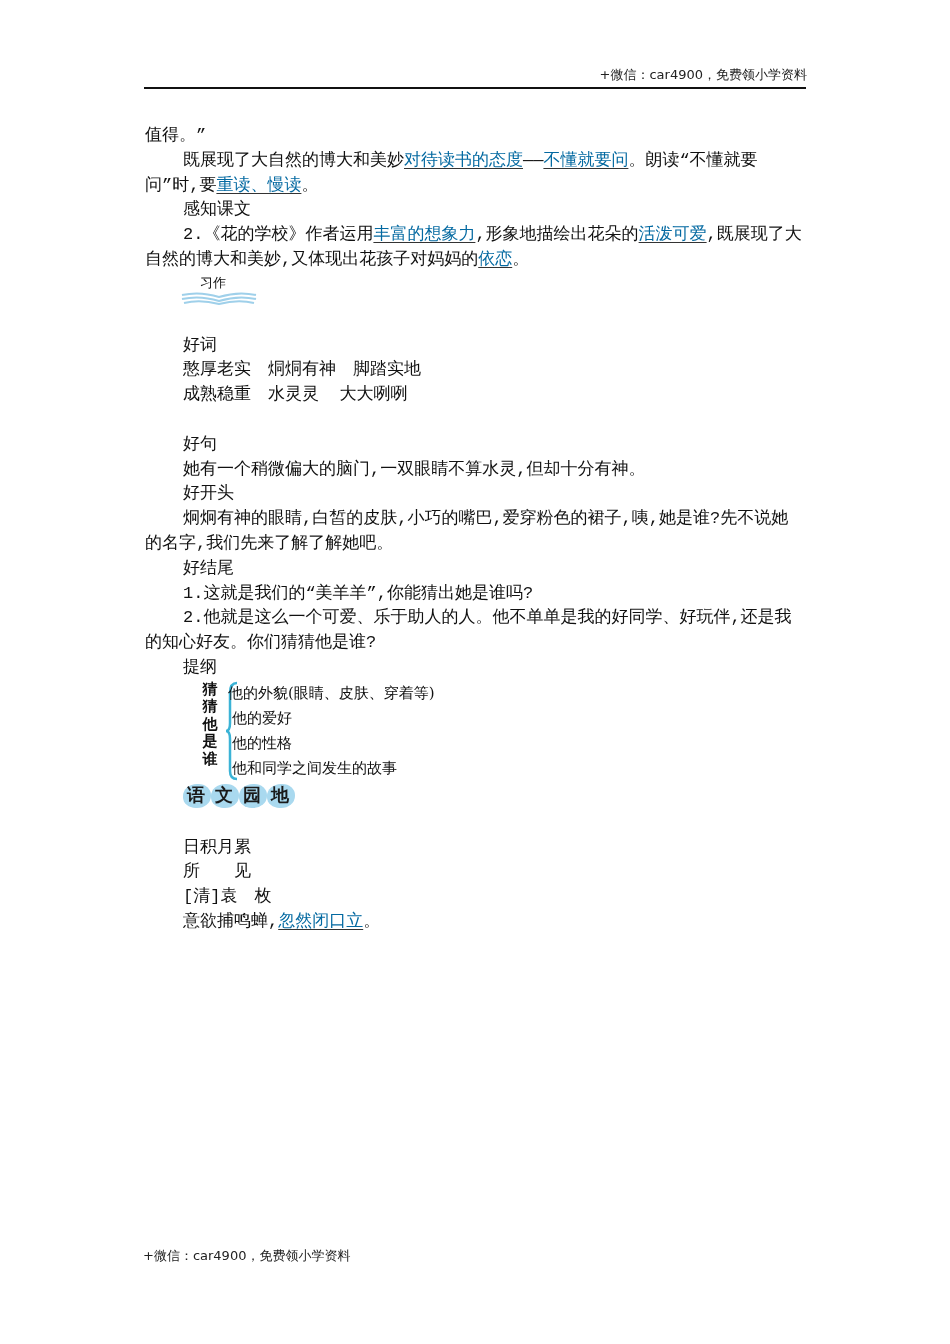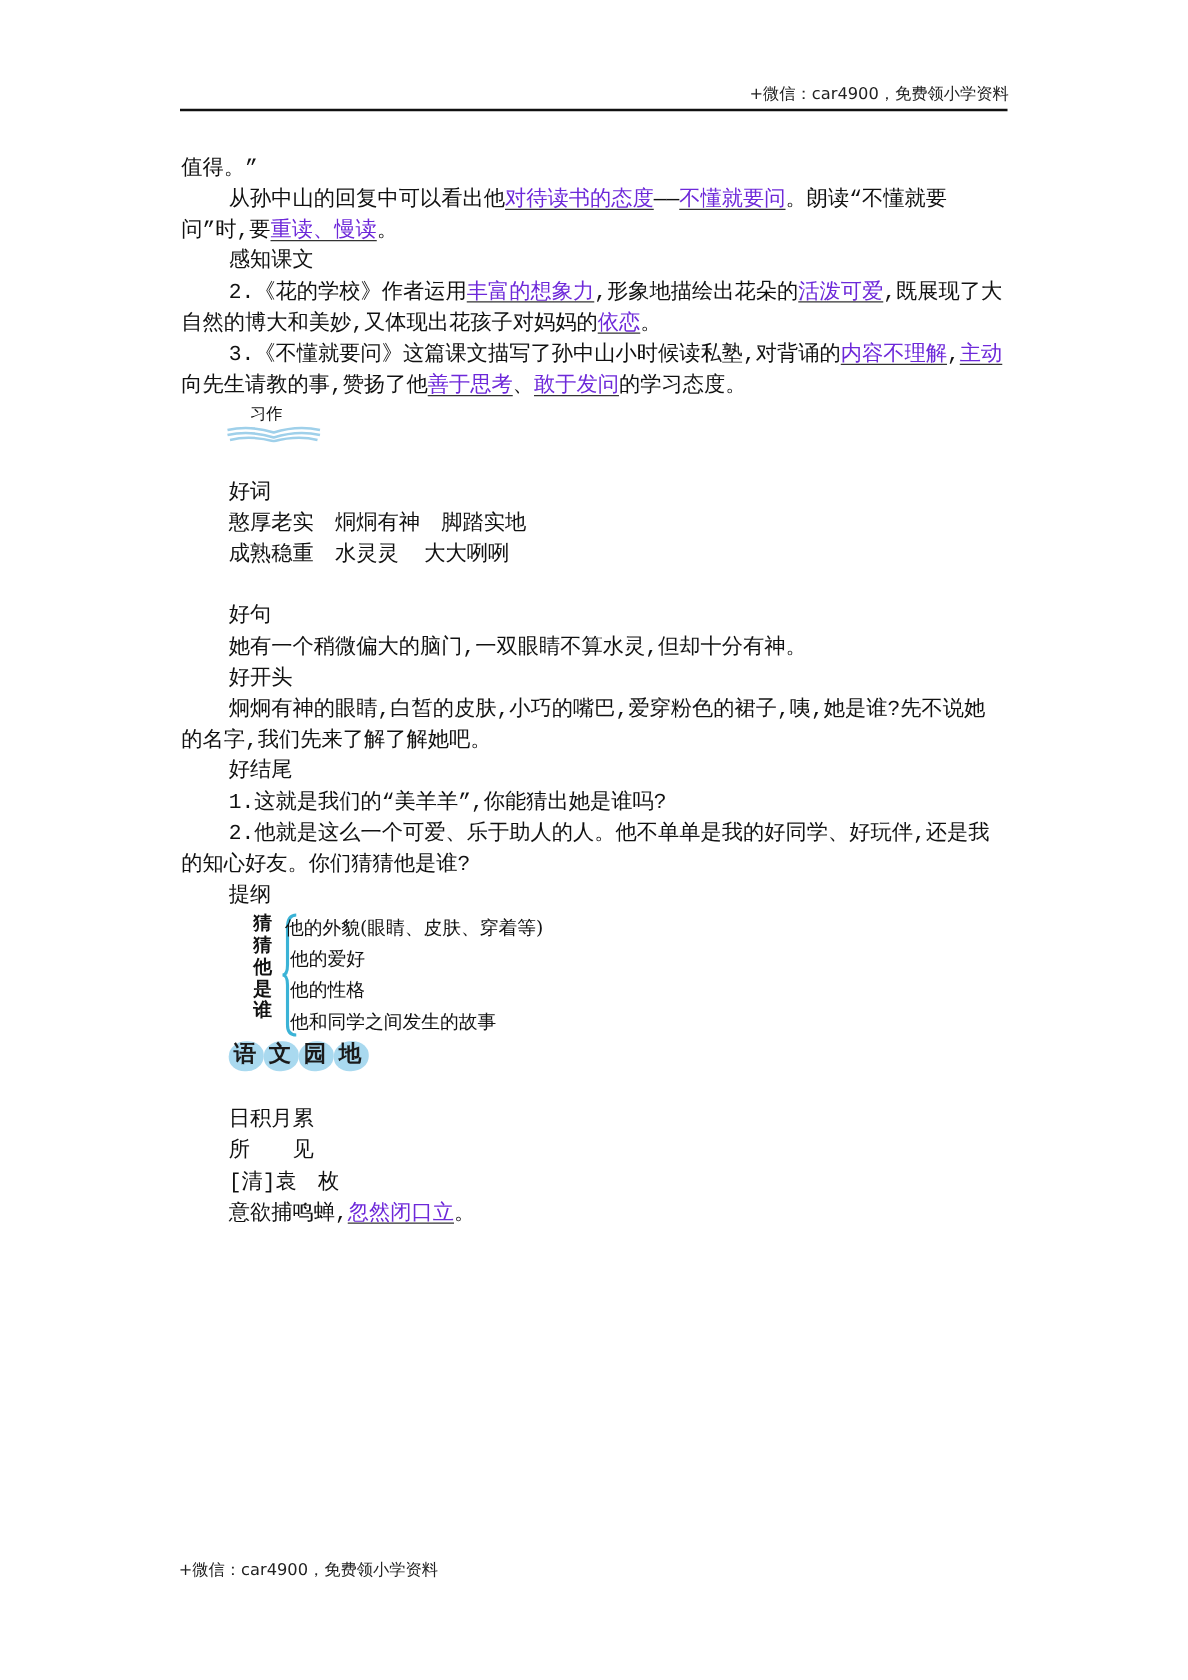--- a/index.html
+++ b/index.html
@@ -5,21 +5,21 @@
   html, body { margin: 0; padding: 0; background: #ffffff; }
   body { width: 950px; height: 1344px; position: relative; overflow: hidden;
          font-family: "DejaVu Serif", "Liberation Serif", serif; color: #111; }
   .header-text { position: absolute; right: 143px; top: 66px; font-size: 13px; color: #222;
                  font-family: "DejaVu Sans", "Liberation Sans", sans-serif; }
   .header-rule { position: absolute; left: 144px; top: 87px; width: 662px; height: 2px; background: #111; }
   .content { position: absolute; left: 145px; top: 124px; width: 660px; font-size: 17px; line-height: 24.8px; }
   .p { margin: 0; font-family: Liberation Mono, monospace; }
   .ind { text-indent: 38px; }
   .pad { padding-left: 38px; }
-  .hl { color: #6d28d9; text-decoration: underline; text-decoration-color: #333; text-underline-offset: 3px; }
+  .hl { color: #0369a1; text-decoration: underline; text-decoration-color: #333; text-underline-offset: 3px; }
   .section-badge { position: relative; height: 36px; margin-left: 35px; width: 80px; }
   .section-badge .lbl { position: absolute; left: 20px; top: -2px; font-weight: normal; font-size: 13px; }
   .book { position: absolute; left: 0; top: 18px; width: 78px; height: 14px; }
   .blank { height: 24.8px; }
   .outline { position: relative; height: 100px; margin-left: 38px; font-size: 15px; }
   .outline .vert { position: absolute; left: 18px; top: 0; width: 18px; font-weight: bold; line-height: 17.5px; font-size: 15px; text-align: center; }
   .outline .brace { position: absolute; left: 42px; top: 0px; width: 14px; height: 100px; }
   .outline .items { position: absolute; left: 45px; top: 0; line-height: 25px; }
   .garden { position: relative; height: 30px; margin-left: 38px; width: 120px; }
   .garden .blob { position: absolute; top: 3px; width: 28px; height: 24px; border-radius: 50% 45% 50% 45%; background: #a9d9ef; }
@@ -28,25 +28,24 @@
                  font-family: "DejaVu Sans", "Liberation Sans", sans-serif; }
 </style>
 </head>
 <body>
 
 <div class="header-text">+微信：car4900，免费领小学资料</div>
 <div class="header-rule"></div>
 
 <div class="content">
   <p class="p">值得。”</p>
-  <p class="p ind"><span>从孙中山的回复中可以看出他</span><span class="hl">对待读书的态度</span><span>——</span><span class="hl">不懂就要问</span><span>。朗读“不懂就要问”时,要</span><span class="hl">重读、慢读</span><span>。</span></p>
+  <p class="p ind"><span>既展现了大自然的博大和美妙</span><span class="hl">对待读书的态度</span><span>——</span><span class="hl">不懂就要问</span><span>。朗读“不懂就要问”时,要</span><span class="hl">重读、慢读</span><span>。</span></p>
 
   <p class="p pad">感知课文</p>
   <p class="p ind"><span>2.《花的学校》作者运用</span><span class="hl">丰富的想象力</span><span>,形象地描绘出花朵的</span><span class="hl">活泼可爱</span><span>,既展现了大自然的博大和美妙,又体现出花孩子对妈妈的</span><span class="hl">依恋</span><span>。</span></p>
-  <p class="p ind"><span>3.《不懂就要问》这篇课文描写了孙中山小时候读私塾,对背诵的</span><span class="hl">内容不理解</span><span>,</span><span class="hl">主动</span><span>向先生请教的事,赞扬了他</span><span class="hl">善于思考</span><span>、</span><span class="hl">敢于发问</span><span>的学习态度。</span></p>
 
   <div class="section-badge">
     <svg class="book" viewBox="0 0 78 14">
       <path d="M2 4 Q20 0 39 6 Q58 0 76 4" stroke="#9fd0ea" stroke-width="2" fill="none"></path>
       <path d="M2 8 Q20 4 39 10 Q58 4 76 8" stroke="#9fd0ea" stroke-width="2" fill="none"></path>
       <path d="M4 12 Q20 8 39 13 Q58 8 74 12" stroke="#9fd0ea" stroke-width="2" fill="none"></path>
     </svg>
     <span class="lbl">习作</span>
   </div>
   <div class="blank"></div>

